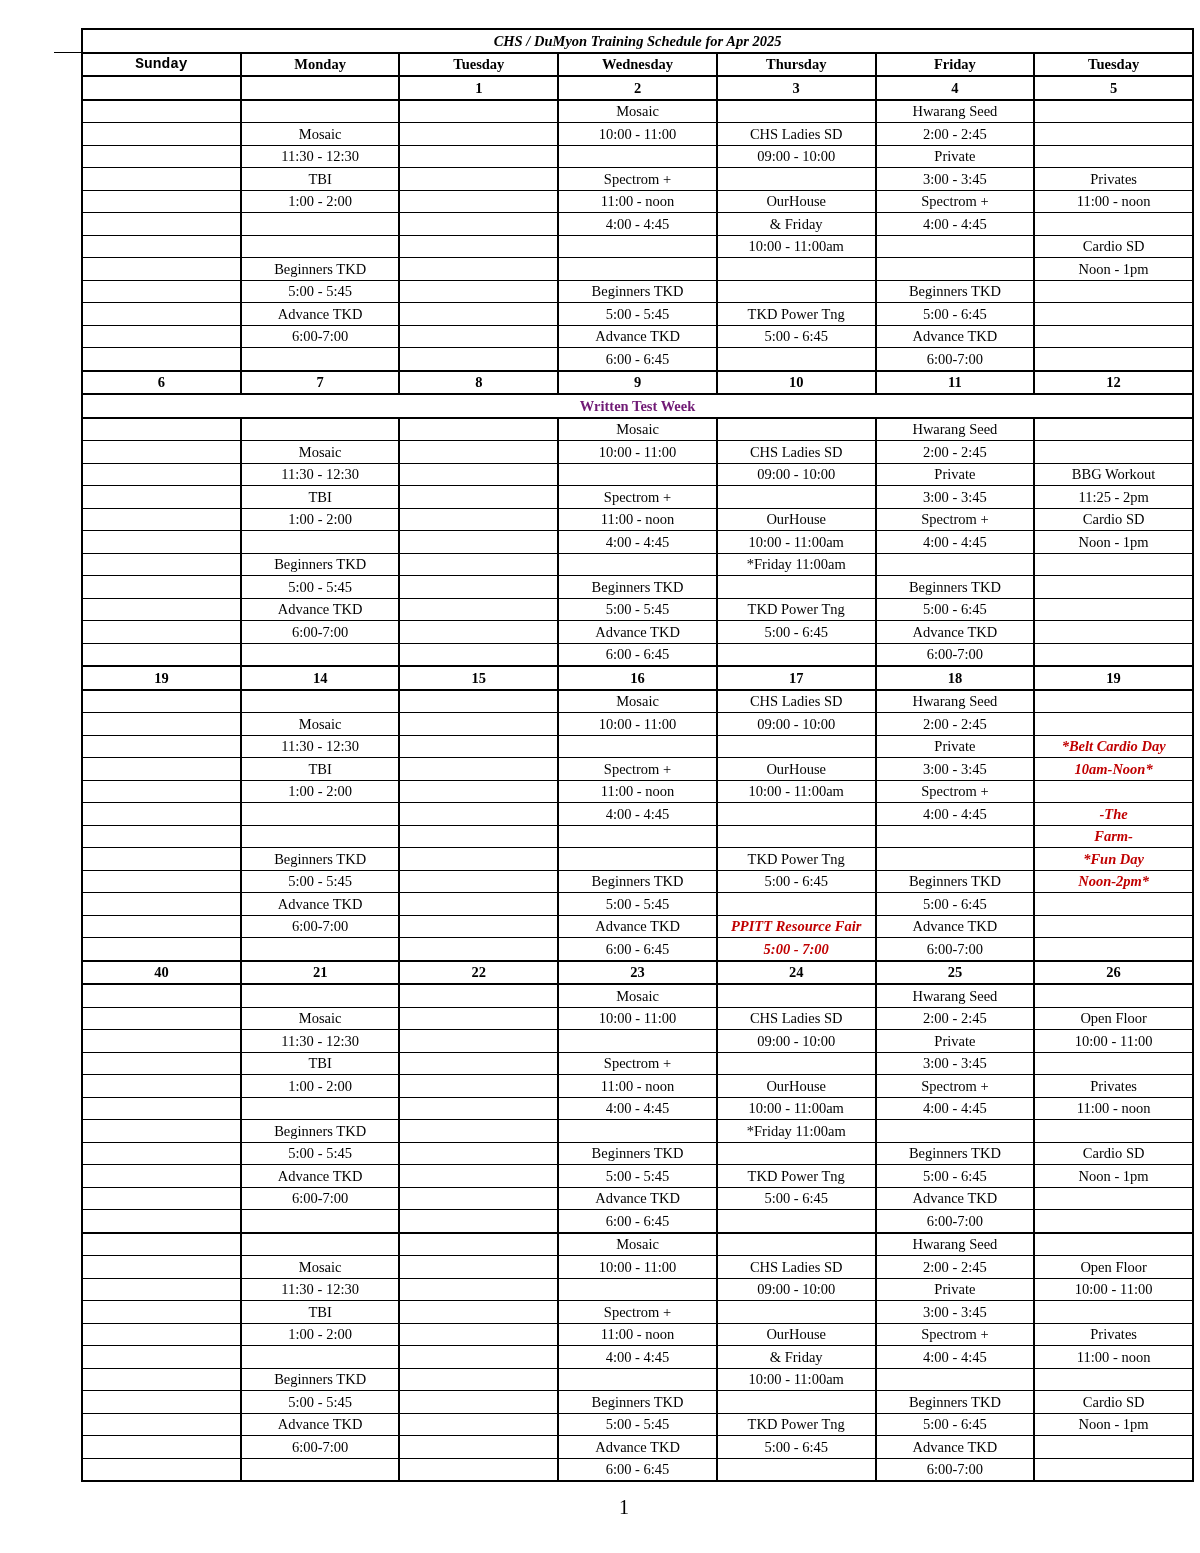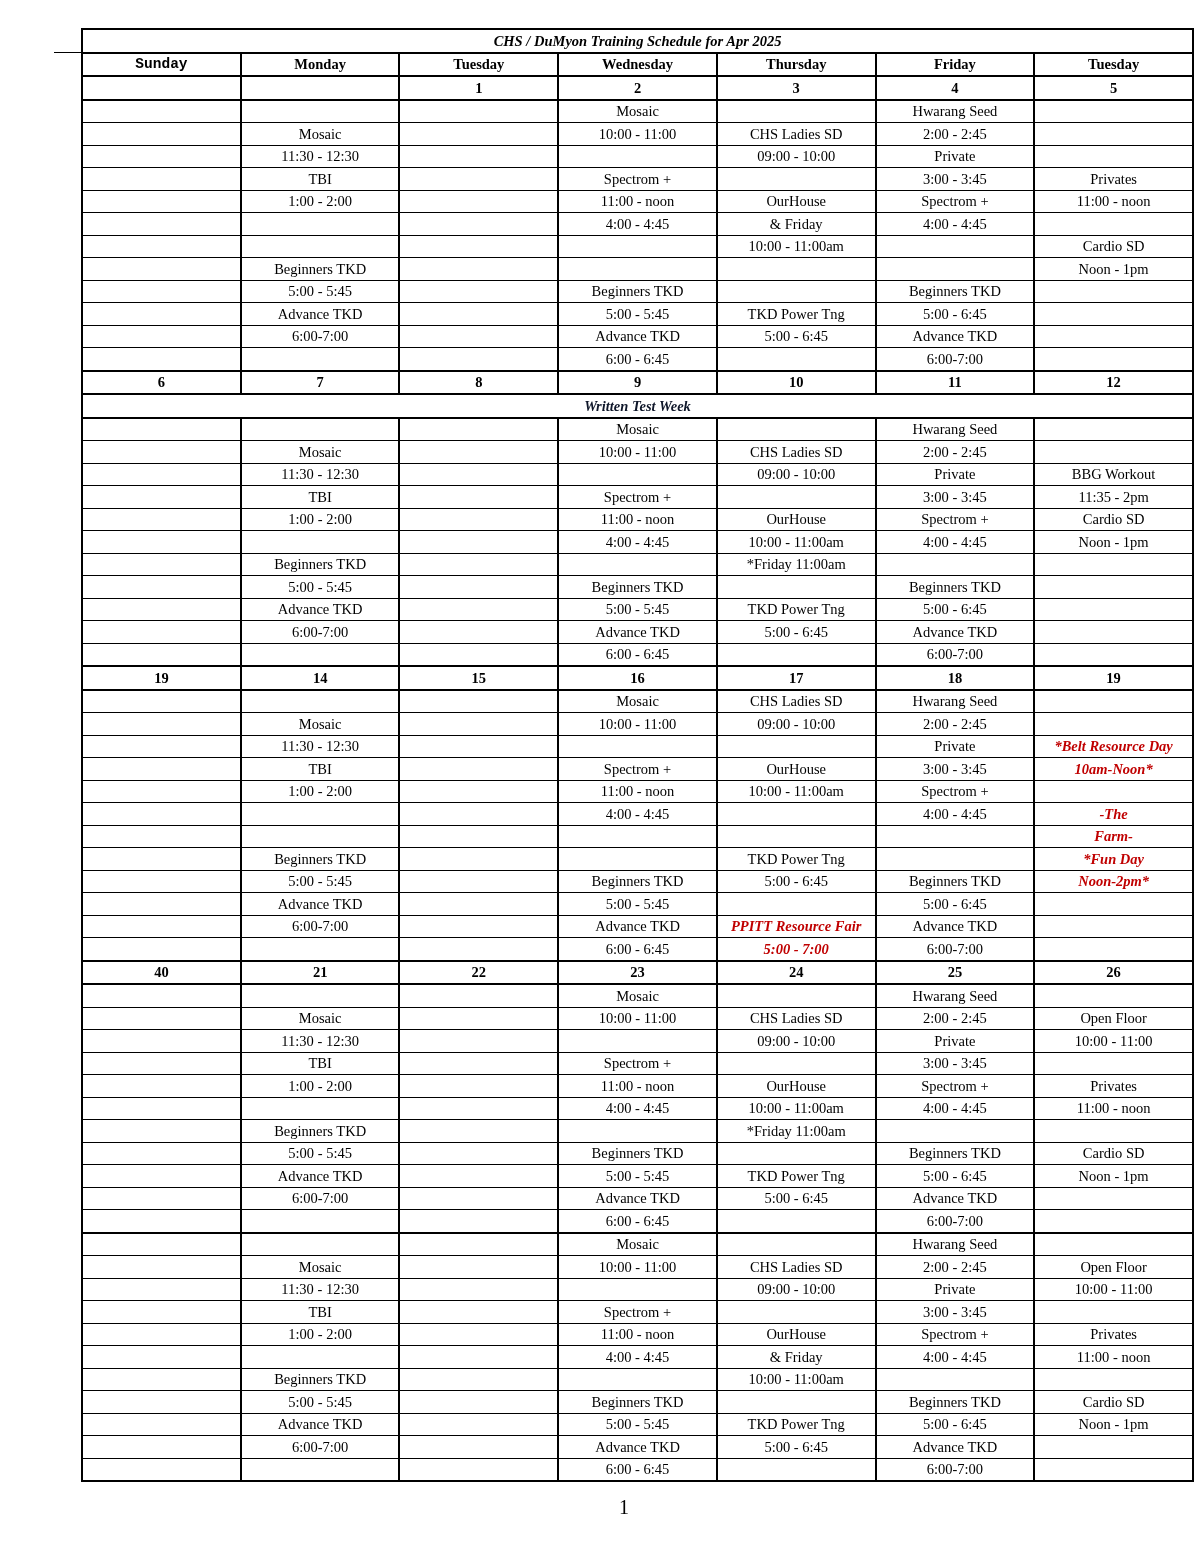--- a/index.html
+++ b/index.html
@@ -72,22 +72,21 @@
     border-bottom: 2px solid #000 !important;
     border-left: 2px solid #000 !important;
     border-right: 2px solid #000 !important;
   }
   .body-cell {
     border-left: 2px solid #000 !important;
     border-right: 2px solid #000 !important;
   }
   .banner {
     font-weight: bold;
-    font-style: italic;
-    color: #0f172a;
+    color: #701a75;
     font-size: 16px;
     height: 26px;
     border-left: 2px solid #000 !important;
     border-right: 2px solid #000 !important;
     border-bottom: 2px solid #000 !important;
   }
   .red {
     color: #c00000;
     font-weight: bold;
     font-style: italic;
@@ -310,21 +309,21 @@
           <td class="body-cell">BBG Workout</td>
         </tr>
         <tr>
           <td class="nb spacer-col"></td>
           <td class="body-cell"></td>
           <td class="body-cell">TBI</td>
           <td class="body-cell"></td>
           <td class="body-cell">Spectrom +</td>
           <td class="body-cell"></td>
           <td class="body-cell">3:00 - 3:45</td>
-          <td class="body-cell">11:35 - 2pm</td>
+          <td class="body-cell">11:25 - 2pm</td>
         </tr>
         <tr>
           <td class="nb spacer-col"></td>
           <td class="body-cell"></td>
           <td class="body-cell">1:00 - 2:00</td>
           <td class="body-cell"></td>
           <td class="body-cell">11:00 - noon</td>
           <td class="body-cell">OurHouse</td>
           <td class="body-cell">Spectrom +</td>
           <td class="body-cell">Cardio SD</td>
@@ -420,21 +419,21 @@
           <td class="body-cell"></td>
         </tr>
         <tr>
           <td class="nb spacer-col"></td>
           <td class="body-cell"></td>
           <td class="body-cell">11:30 - 12:30</td>
           <td class="body-cell"></td>
           <td class="body-cell"></td>
           <td class="body-cell"></td>
           <td class="body-cell">Private</td>
-          <td class="body-cell red">*Belt Resource Day</td>
+          <td class="body-cell red">*Belt Cardio Day</td>
         </tr>
         <tr>
           <td class="nb spacer-col"></td>
           <td class="body-cell"></td>
           <td class="body-cell">TBI</td>
           <td class="body-cell"></td>
           <td class="body-cell">Spectrom +</td>
           <td class="body-cell">OurHouse</td>
           <td class="body-cell">3:00 - 3:45</td>
           <td class="body-cell red">10am-Noon*</td>

